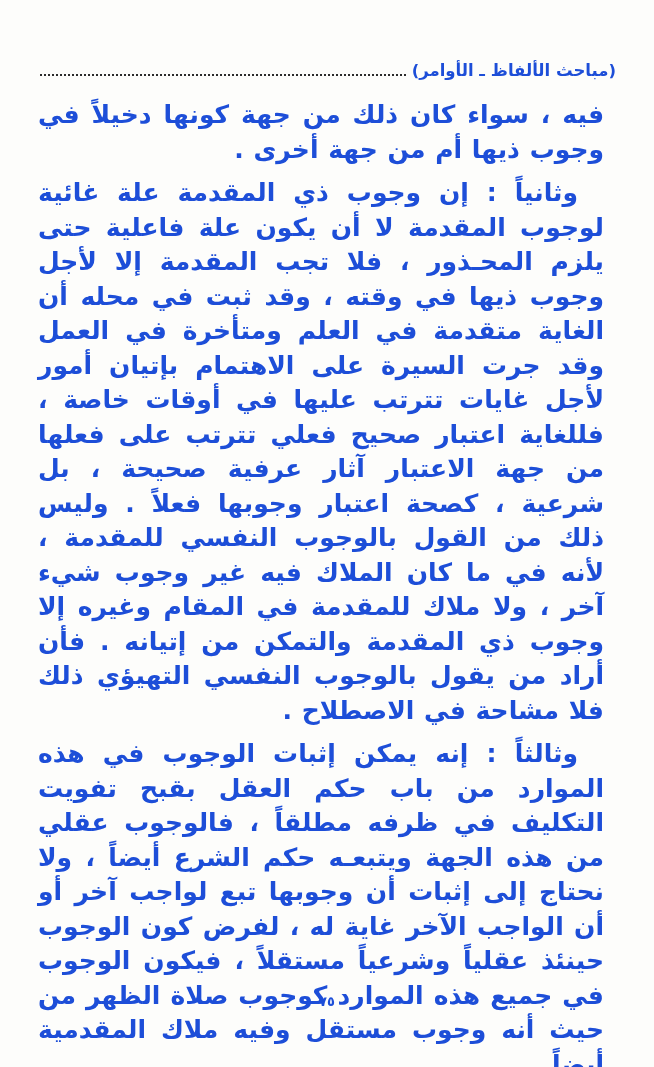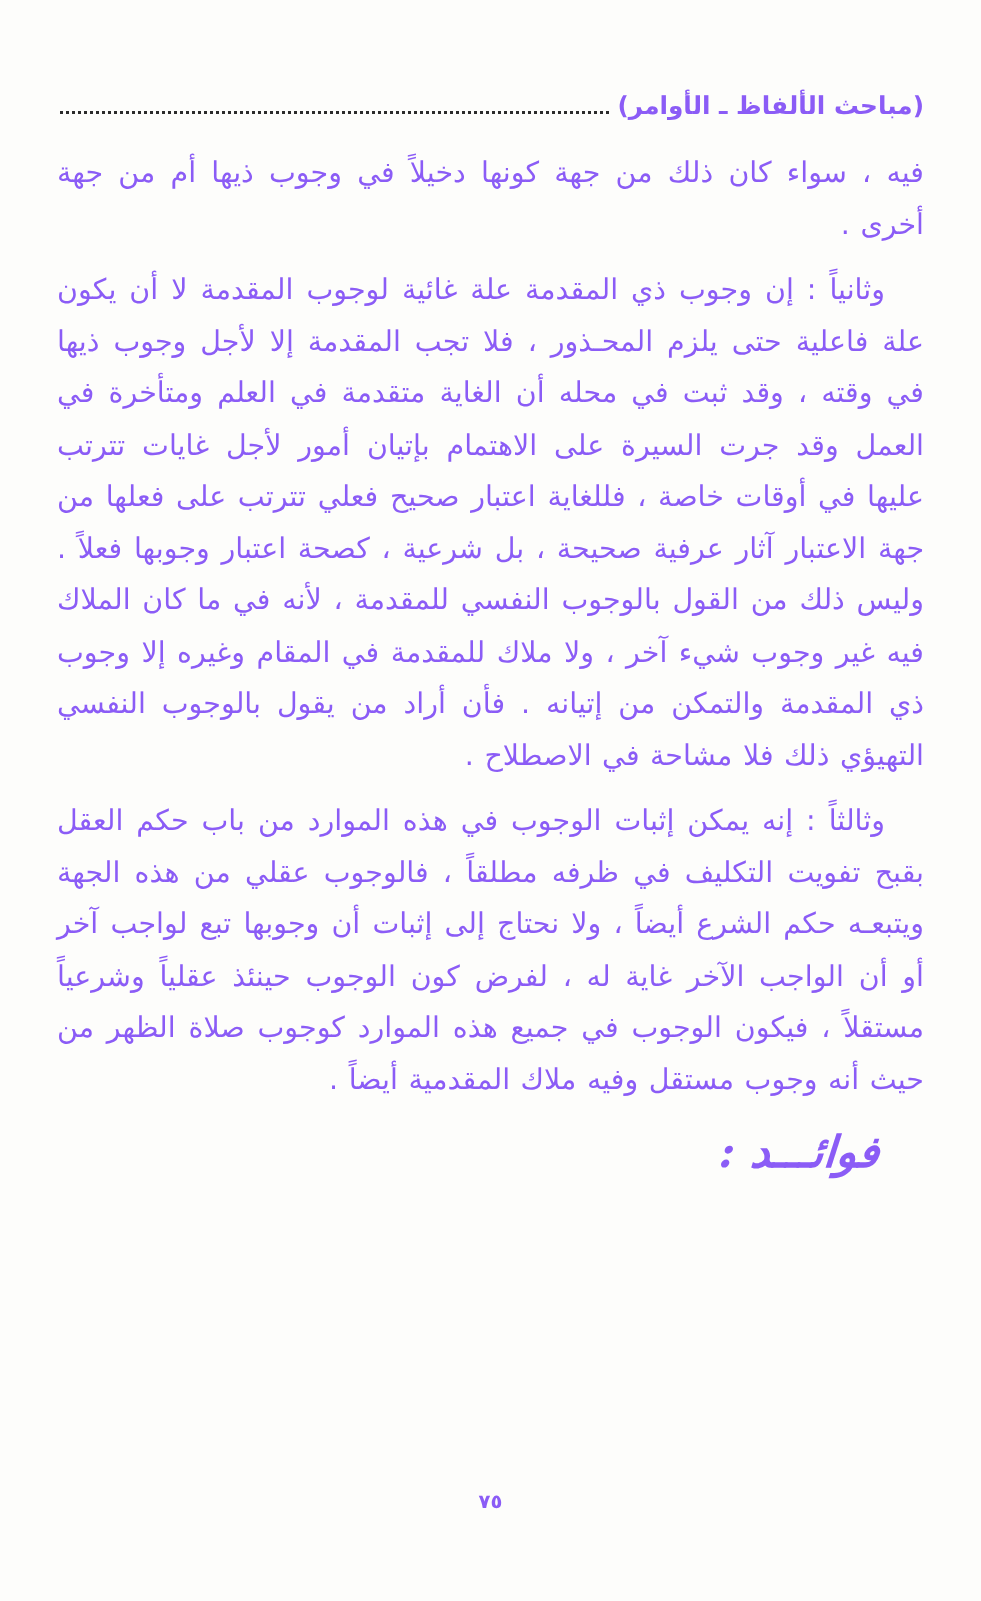--- a/index.html
+++ b/index.html
@@ -6,21 +6,21 @@
     margin: 0;
     padding: 0;
     background: #e8e8e8;
   }
   .page {
     position: relative;
     width: 654px;
     height: 1067px;
     margin: 0 auto;
     background: #fdfdfb;
-    color: #8b5cf6;
+    color: #1d4ed8;
     direction: rtl;
     font-family: "DejaVu Sans", sans-serif;
     overflow: hidden;
     box-sizing: border-box;
     padding: 52px 38px 0 38px;
   }
   .running-head {
     display: flex;
     align-items: flex-end;
     direction: rtl;
@@ -33,23 +33,23 @@
     white-space: nowrap;
     letter-spacing: 0.2px;
   }
   .running-head-leader {
     flex: 1 1 auto;
     border-bottom: 2.2px dotted #2b2b2b;
     margin: 0 6px 4px 2px;
     height: 0;
   }
   .body-text p {
-    margin: 0 0 9px 0;
-    font-size: 19px;
-    font-weight: 400;
+    margin: 0 12px 9px 0;
+    font-size: 25px;
+    font-weight: 700;
     line-height: 34.5px;
     text-align: justify;
     text-justify: inter-word;
     word-spacing: 1px;
   }
   .body-text p.indent {
     text-indent: 26px;
   }
   .section-heading {
     font-family: "DejaVu Serif", serif;

